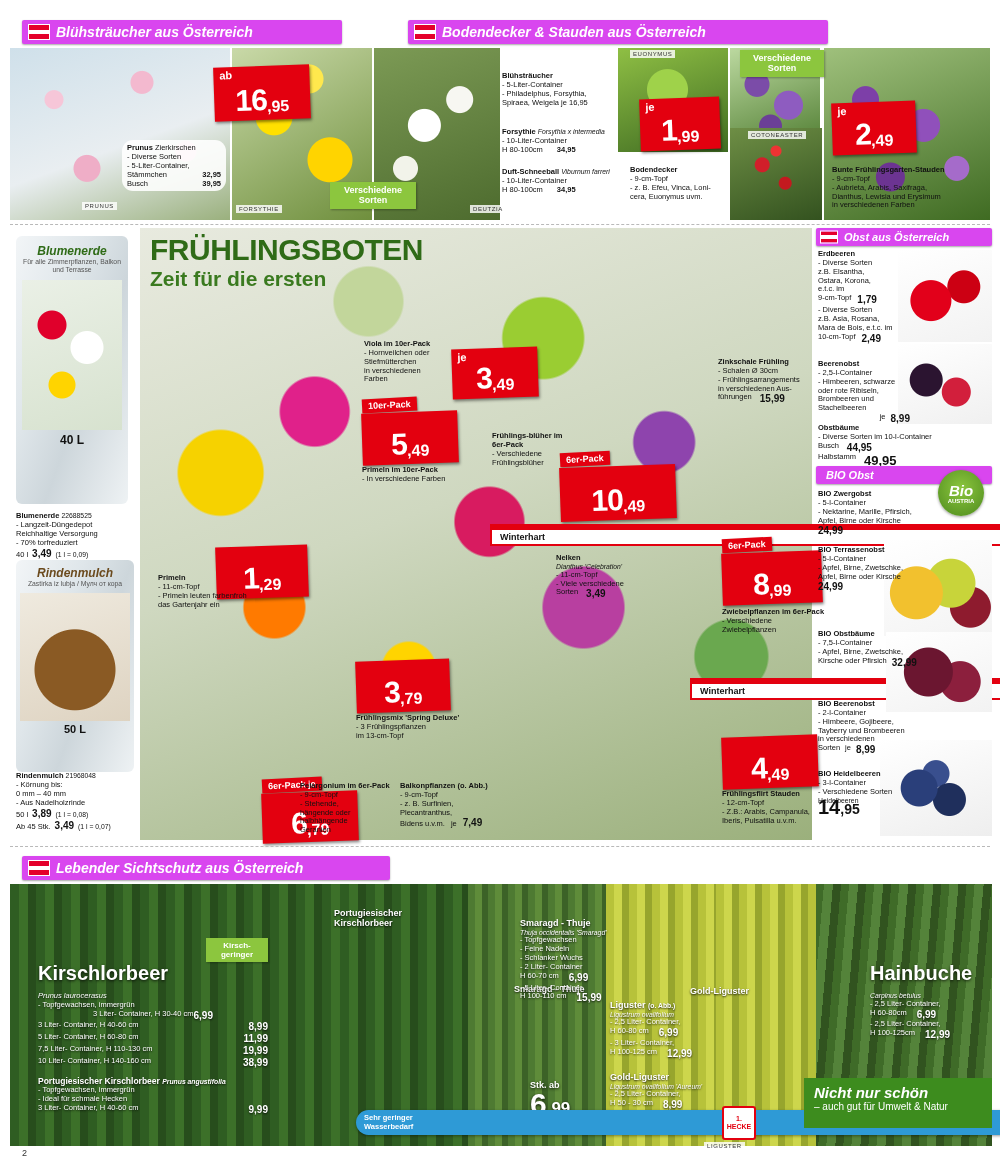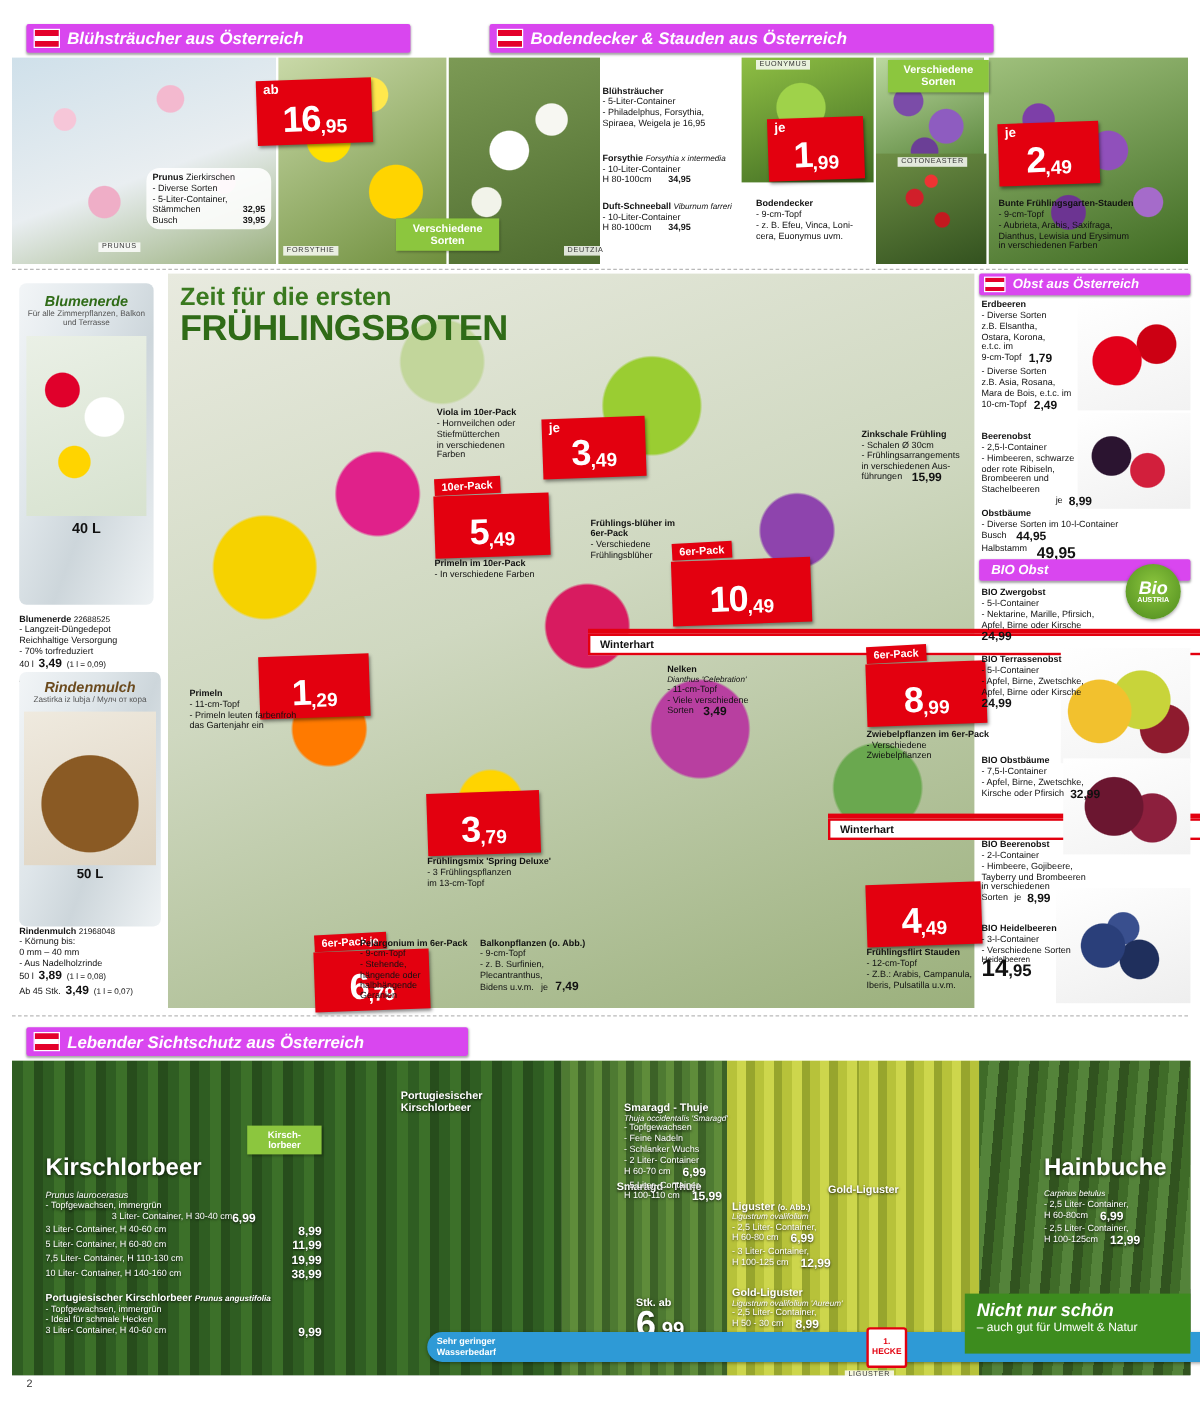--- a/index.html
+++ b/index.html
@@ -285,22 +285,22 @@
     <div>- Aubrieta, Arabis, Saxifraga,</div>
     <div>  Dianthus, Lewisia und Erysimum</div>
     <div>  in verschiedenen Farben</div>
   </div>
 
   <div class="abs hr-dots" style="left:10px;top:224px;width:980px;"></div>
 
   <div class="abs photo ph-main" style="left:140px;top:228px;width:672px;height:612px;"></div>
 
   <div class="abs" style="left:150px;top:236px;width:320px;">
+    <div style="font-size:30px;color:#2f6b17;font-weight:bold;letter-spacing:-.5px;margin-top:-3px;">FRÜHLINGSBOTEN</div>
     <div style="font-size:21px;color:#3a7a1f;font-weight:bold;">Zeit für die ersten</div>
-    <div style="font-size:30px;color:#2f6b17;font-weight:bold;letter-spacing:-.5px;margin-top:-3px;">FRÜHLINGSBOTEN</div>
   </div>
 
   <div class="abs photo ph-soilbag" style="left:16px;top:236px;width:112px;height:268px;border-radius:6px;"></div>
   <div class="abs" style="left:22px;top:244px;width:100px;text-align:center;">
     <div style="font-size:12px;font-weight:bold;color:#2f6b17;font-style:italic;">Blumenerde</div>
     <div class="xtiny" style="color:#555;">Für alle Zimmerpflanzen, Balkon und Terrasse</div>
     <div style="margin-top:6px;height:150px;background:
          radial-gradient(circle at 30% 30%,#e0002b 0 14px,transparent 15px),
          radial-gradient(circle at 65% 45%,#ffffff 0 16px,transparent 17px),
          radial-gradient(circle at 40% 70%,#ffd400 0 13px,transparent 14px),
@@ -600,21 +600,21 @@
   </div>
 
   <div class="abs photo ph-hedge" style="left:10px;top:884px;width:330px;height:262px;"></div>
   <div class="abs photo ph-hedge" style="left:340px;top:884px;width:128px;height:262px;"></div>
   <div class="abs photo ph-thuja" style="left:468px;top:884px;width:138px;height:262px;"></div>
   <div class="abs photo ph-gold" style="left:606px;top:884px;width:110px;height:262px;"></div>
   <div class="abs photo ph-gold" style="left:716px;top:884px;width:100px;height:262px;"></div>
   <div class="abs photo ph-hainbuche" style="left:816px;top:884px;width:176px;height:262px;"></div>
 
   <div class="abs greentag" style="left:206px;top:938px;width:62px;white-space:pre-line;font-size:8px;">Kirsch-
-lorbeer</div>
+geringer</div>
   <div class="abs" style="left:334px;top:908px;width:120px;color:#fff;font-size:9px;font-weight:bold;white-space:pre-line;text-shadow:0 1px 2px rgba(0,0,0,.85);">Portugiesischer
 Kirschlorbeer</div>
   <div class="abs" style="left:514px;top:984px;color:#fff;font-size:9px;font-weight:bold;text-shadow:0 1px 2px rgba(0,0,0,.85);">Smaragd - Thuje</div>
   <div class="abs" style="left:690px;top:986px;color:#fff;font-size:9px;font-weight:bold;text-shadow:0 1px 2px rgba(0,0,0,.85);">Gold-Liguster</div>
 
   <div class="abs" style="left:38px;top:962px;color:#fff;font-size:20px;font-weight:bold;text-shadow:0 1px 3px rgba(0,0,0,.8);">Kirschlorbeer</div>
   <div class="abs tiny white shadowtxt" style="left:38px;top:992px;width:230px;">
     <div class="italic">Prunus laurocerasus</div>
     <div>- Topfgewachsen, immergrün</div>
     <div style="display:flex;justify-content:center;">

